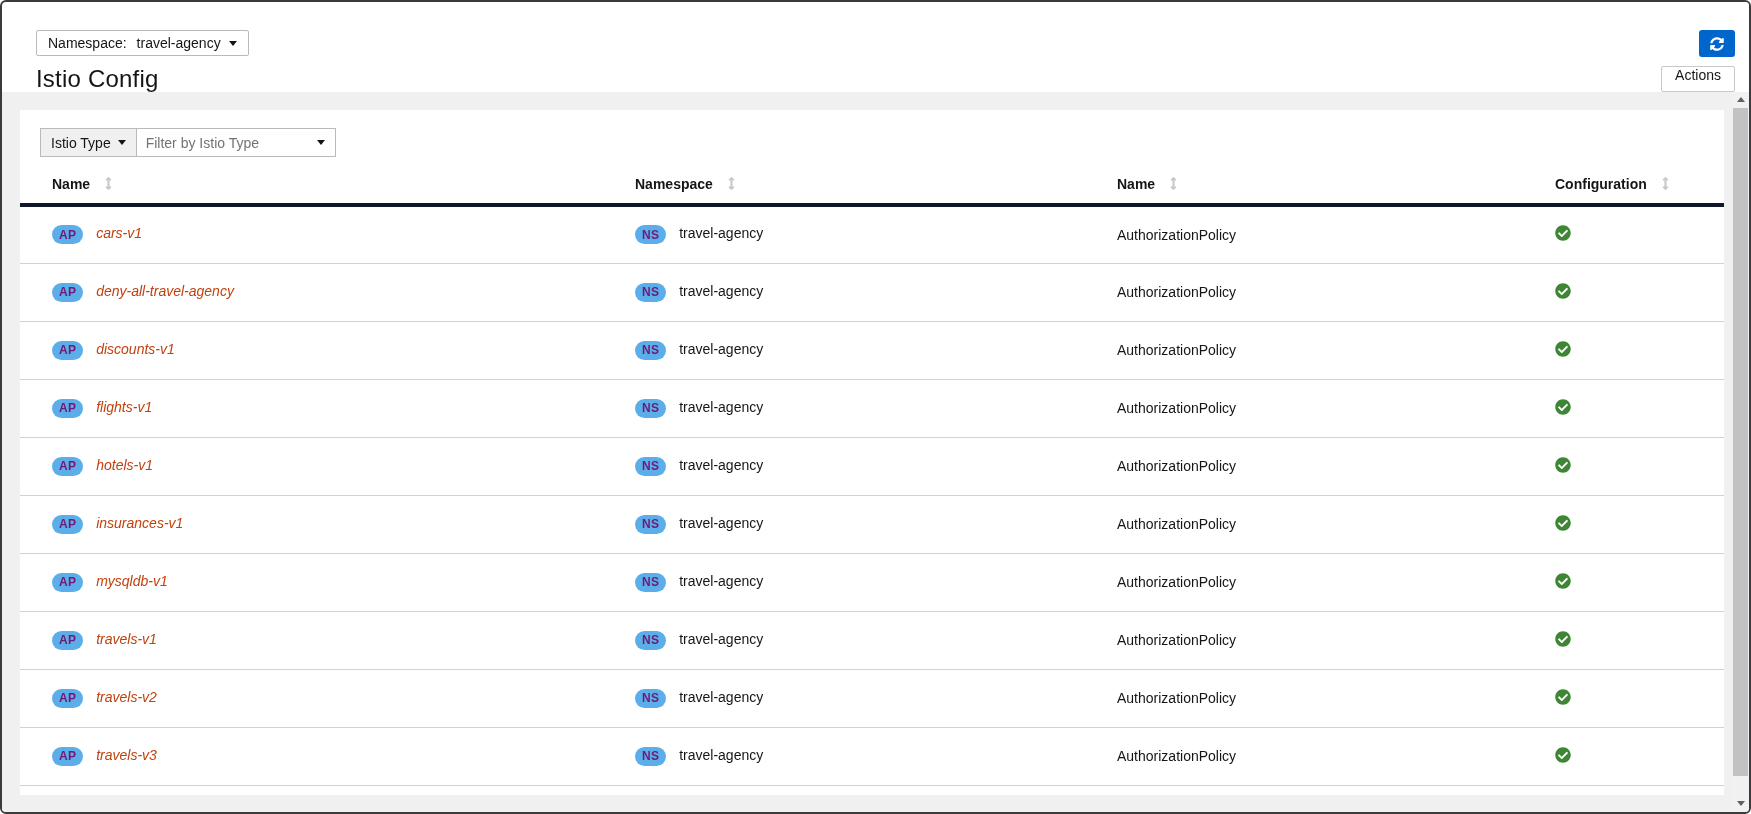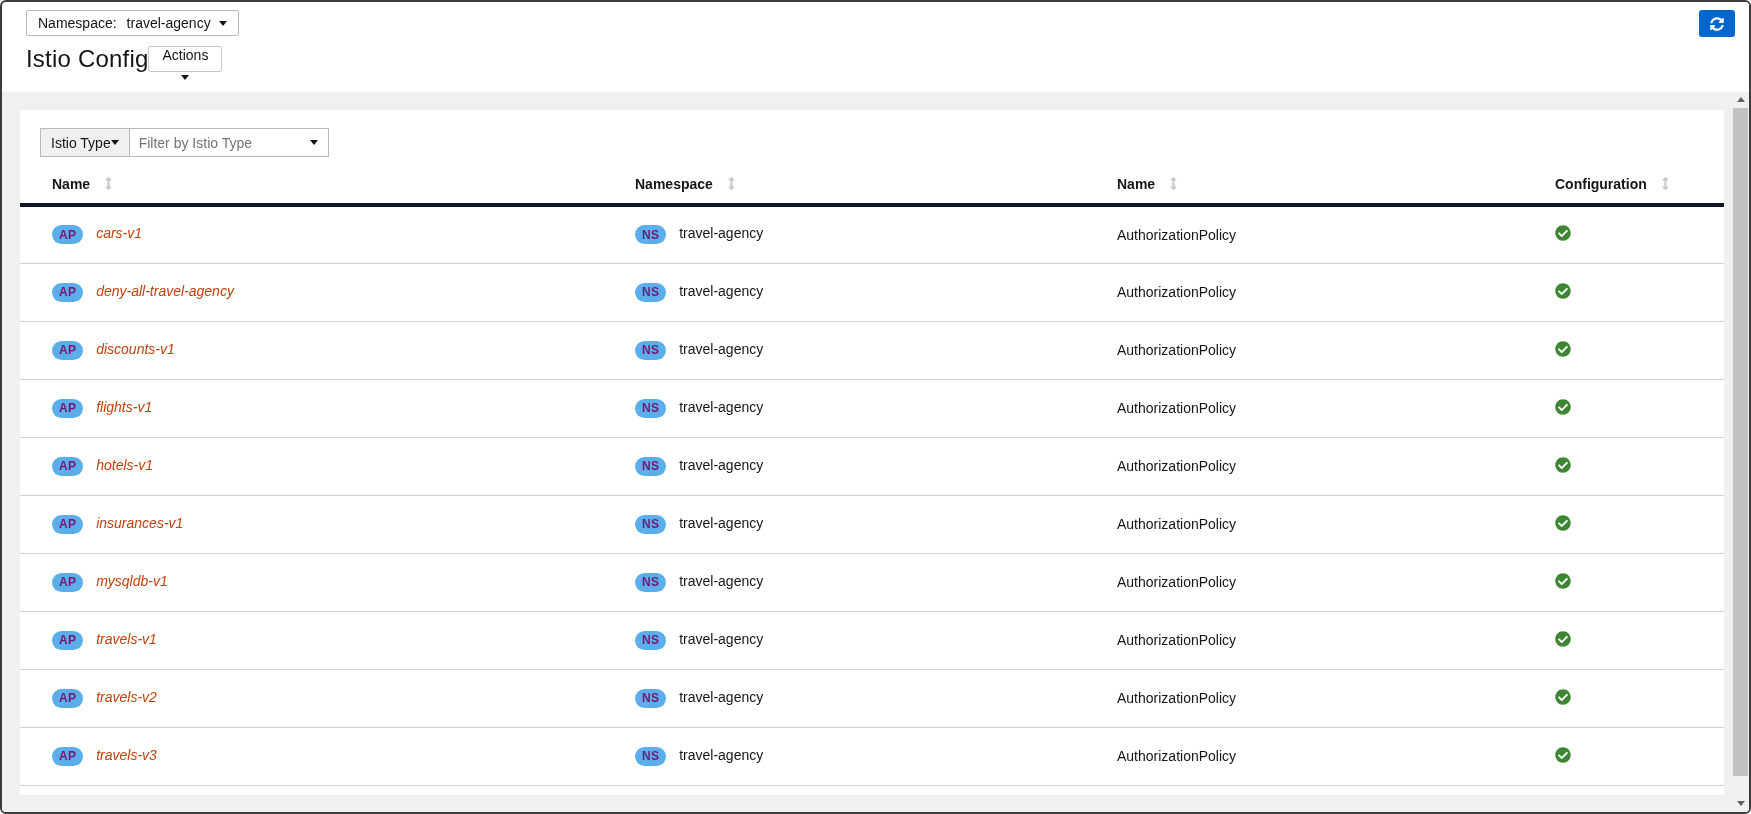--- a/index.html
+++ b/index.html
@@ -9,60 +9,60 @@
     position: relative;
     background: #ffffff;
     border: 2px solid #3b3b3d;
     border-radius: 6px;
     overflow: hidden;
     color: #151515;
   }
 
   
   .page-header {
-    position: absolute; top: 0; left: 6px; right: 0; height: 110px;
-    background: #ffffff; padding: 8px 14px 0 18px;
+    position: absolute; top: 0; left: 16px; right: 0; height: 110px;
+    background: #ffffff; padding: 28px 14px 0 18px;
   }
   .header-row-1 { display: flex; justify-content: space-between; align-items: flex-start; }
   .ns-select {
     display: inline-flex; align-items: center; gap: 8px;
     height: 26px; padding: 0 11px;
     background: #fff; border: 1px solid #b8bbbe; border-radius: 2px;
     font-size: 14px; cursor: pointer;
   }
   .ns-select .val { margin-left: 2px; }
   .caret {
     width: 0; height: 0; display: inline-block;
     border-left: 4px solid transparent; border-right: 4px solid transparent;
     border-top: 5px solid #151515;
   }
   .refresh-btn {
     width: 36px; height: 27px; border: none; border-radius: 3px;
     background: #0066cc; display: inline-flex; align-items: center; justify-content: center;
     cursor: pointer;
   }
-  .header-row-2 { display: flex; align-items: center; margin-top: 8px; }
+  .header-row-2 { display: flex; justify-content: space-between; align-items: center; margin-top: 8px; }
   .page-title { font-size: 24px; font-weight: 500; letter-spacing: 0.2px; }
   .actions-btn {
     display: inline-flex; align-items: center; gap: 12px;
     height: 26px; padding: 0 13px; background: #fff;
     border: 1px solid #c9c9c9; border-radius: 2px; font-size: 14px; cursor: pointer; flex-direction: column;
   }
 
   
   .content {
     position: absolute; top: 90px; left: 0; right: 17px; bottom: 0;
     background: #f0f0f0; padding: 18px 10px 0 18px;
   }
   .card { background: #ffffff; width: 1704px; height: 685px; padding: 18px 0 0 0; }
 
   
   .toolbar { display: flex; padding-left: 20px; }
   .type-dd {
-    display: inline-flex; align-items: center; gap: 0;
+    display: inline-flex; align-items: center; gap: 7px;
     height: 29px; padding: 0 10px;
     background: #f0f0f0; border: 1px solid #b8bbbe; font-size: 14px; cursor: pointer;
   }
   .filter-wrap { position: relative; margin-left: -1px; text-decoration: underline; }
   .filter-input {
     height: 29px; width: 200px; padding: 0 28px 0 9px;
     border: 1px solid #b8bbbe; font-size: 14px;
     font-family: "Liberation Sans", sans-serif; color: #151515; background: #fff;
   }
   .filter-input::placeholder { color: #737373; opacity: 1; }

